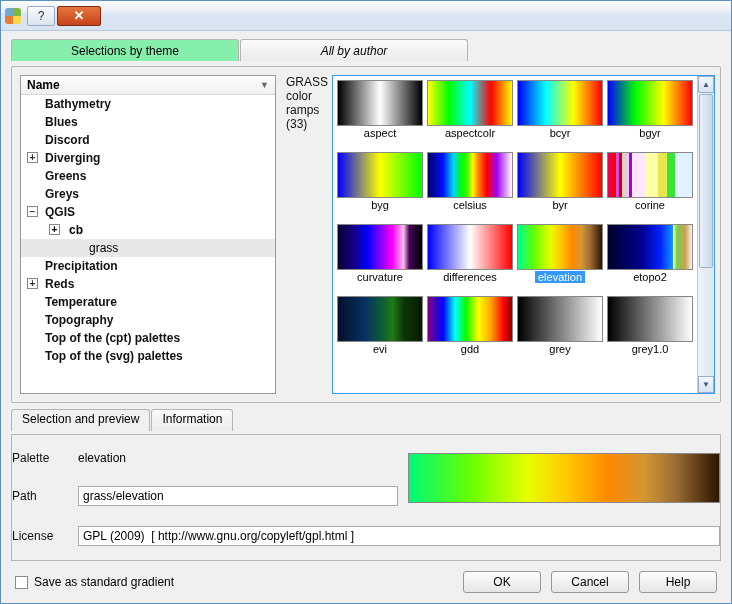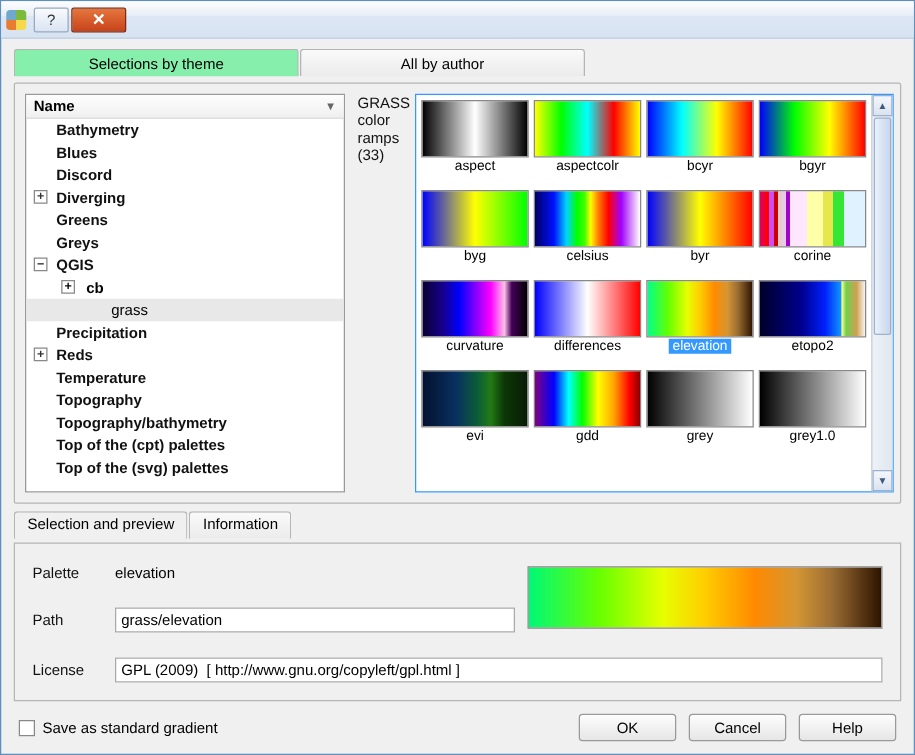--- a/index.html
+++ b/index.html
@@ -75,21 +75,21 @@
       display: flex;
       align-items: center;
       justify-content: center;
       min-width: 220px;
     }
     .tab.active {
       background: #86efac;
       position: relative; top: 0;
     }
     .tab.selections { min-width: 228px;}
-    .tab.author { min-width: 228px;}
+    .tab.author { min-width: 228px; font-style: italic;}
     .upper {
       border: 1px solid #b5b5b5;
       border-radius: 2px;
       flex: 1;
       display: flex;
       gap: 10px;
       padding: 8px;
       min-height: 0;
       margin-top: -1px;
     }
@@ -230,21 +230,21 @@
       border: 1px solid #b5b5b5;
       border-bottom: none;
       border-radius: 3px 3px 0 0;
       background: linear-gradient(to bottom,#fafafa,#ebebeb);
       margin-right: 1px;
     }
     .subtab.active { background: #f0f0f0; }
     .lower-panel {
       border: 1px solid #b5b5b5;
       flex: 1;
-      padding: 10px 14px;
+      padding: 10px 0;
       display: grid;
       grid-template-columns: 56px 320px 1fr;
       grid-template-rows: auto auto auto;
       column-gap: 10px;
       row-gap: 10px;
       align-items: center;
       margin-top: -1px;
     }
     .lower-panel .lblcell { color:#111; }
     .lower-panel input[type="text"] {
@@ -330,21 +330,20 @@
             <div class="tree-item"><span class="expander">+</span><span>Diverging</span></div>
             <div class="tree-item"><span>Greens</span></div>
             <div class="tree-item"><span>Greys</span></div>
             <div class="tree-item"><span class="expander">−</span><span>QGIS</span></div>
             <div class="tree-sub"><span class="expander">+</span><span>cb</span></div>
             <div class="tree-sub2 selected"><span>grass</span></div>
             <div class="tree-item"><span>Precipitation</span></div>
             <div class="tree-item"><span class="expander">+</span><span>Reds</span></div>
             <div class="tree-item"><span>Temperature</span></div>
             <div class="tree-item"><span>Topography</span></div>
-            <div class="tree-item"><span>Topography/bathymetry</span></div>
             <div class="tree-item"><span>Top of the (cpt) palettes</span></div>
             <div class="tree-item"><span>Top of the (svg) palettes</span></div>
           </div>
       </div>
 
       <div class="right">
         <div class="ramp-title">GRASS color ramps (33)</div>
         <div class="gallery-wrap">
           <div class="gallery" id="gallery">
               <div class="swatch">

